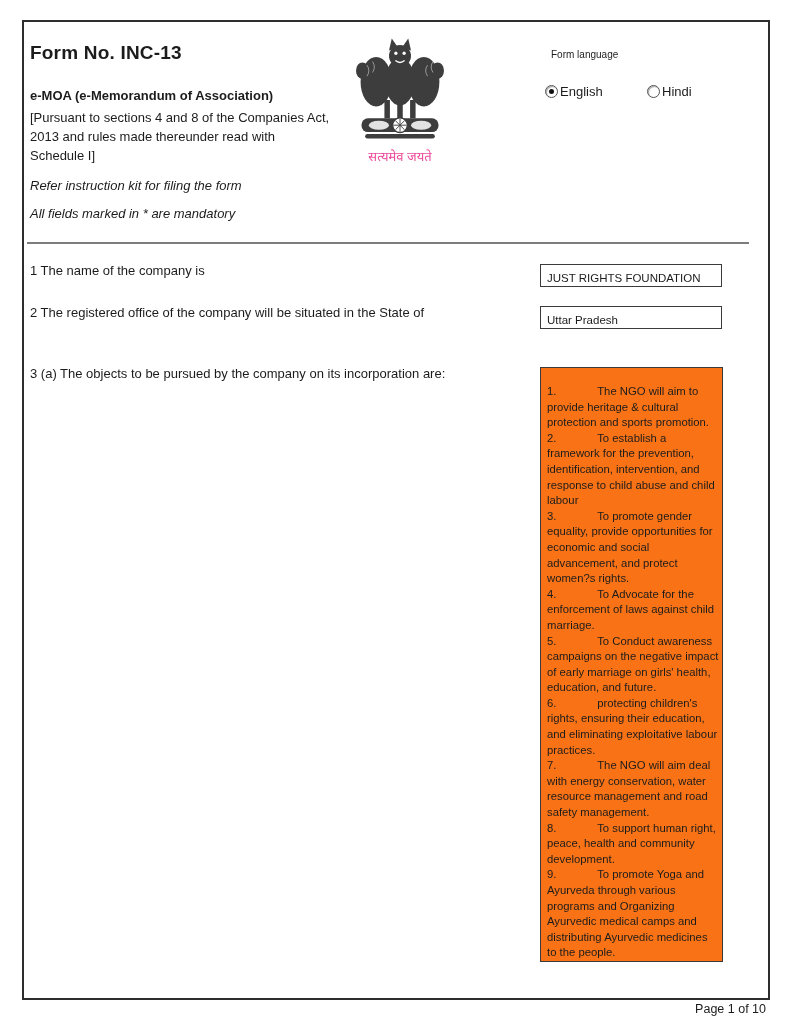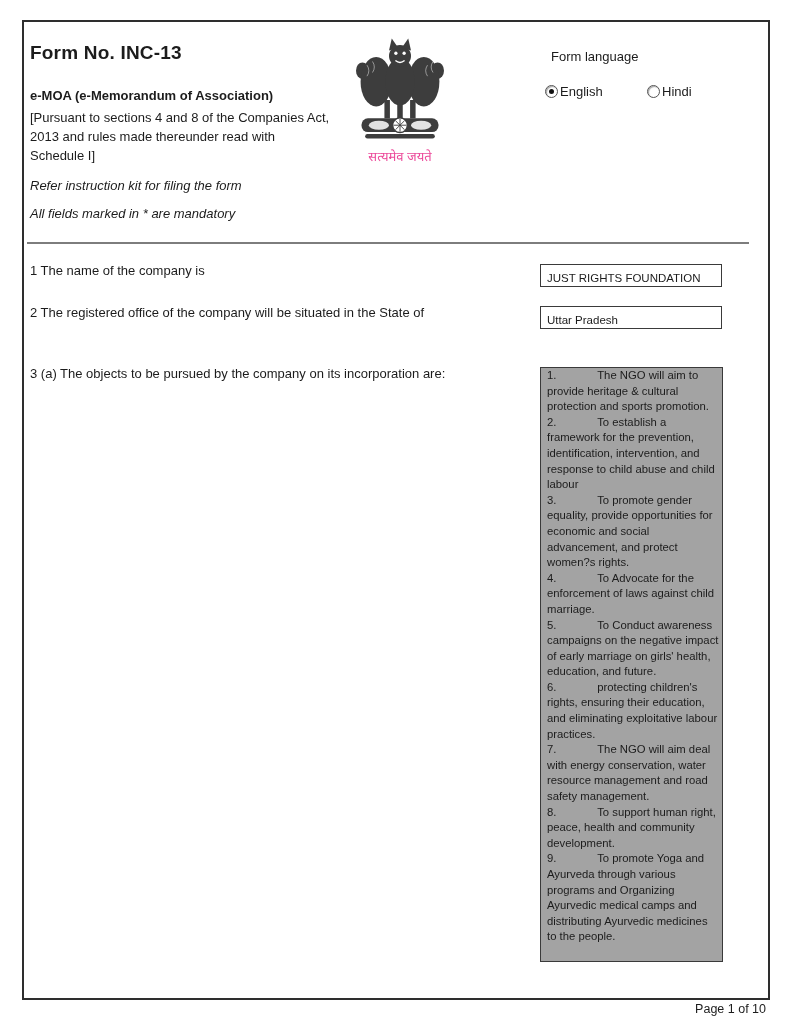--- a/index.html
+++ b/index.html
@@ -12,21 +12,21 @@
   .sheet {
     position:absolute; left:22px; top:20px; width:748px; height:980px;
     border:2px solid #2e2e2e; background:#ffffff;
   }
   .abs { position:absolute; }
   .title { left:30px; top:42px; font-size:19px; font-weight:bold; letter-spacing:0.2px; }
   .subtitle { left:30px; top:88px; font-size:13px; font-weight:bold; }
   .pursuant { left:30px; top:108px; font-size:13px; line-height:19px; white-space:pre-line; width:330px; }
   .instr1 { left:30px; top:178px; font-size:13px; font-style:italic; }
   .instr2 { left:30px; top:206px; font-size:13px; font-style:italic; }
-  .lang-label { left:551px; top:49px; font-size:13px; }
+  .lang-label { left:551px; top:49px; font-size:10px; }
   .radio-group { left:545px; top:84px; width:210px; height:16px; }
   .radio-opt { position:absolute; top:0; display:flex; align-items:center; gap:2px; }
   .radio-opt.opt-0 { left:0; }
   .radio-opt.opt-1 { left:102px; }
   .radio-circle {
     width:13px; height:13px; border-radius:50%; background:#fff;
     border:1px solid #555; box-shadow:inset 1px 1px 1px rgba(0,0,0,0.35);
     position:relative; display:inline-block; flex:0 0 auto; cursor:pointer;
   }
   .radio-circle.selected::after {
@@ -44,23 +44,23 @@
   .text-input {
     position:absolute; width:182px; height:23px;
     border:1.5px solid #3a3a3a; background:#fff; border-radius:0;
     font-family:"Liberation Sans", sans-serif; font-size:11.5px; color:#1c1c1c;
     padding:4px 4px 0 6px; outline:none;
   }
   .inp-1 { left:540px; top:264px; }
   .inp-2 { left:540px; top:306px; }
   .objects-box {
     left:540px; top:367px; width:183px; height:595px;
-    border:1.5px solid #3a3a3a; background:#a3a3a3;
+    border:1.5px solid #3a3a3a; background:#f97316;
     font-size:11.3px; line-height:15.6px; color:#1c1c1c;
-    padding:0 2px 0 6px; overflow:hidden;
+    padding:16px 2px 0 6px; overflow:hidden;
     white-space:pre-wrap; overflow-wrap:break-word; tab-size:16;
     -moz-tab-size:16; cursor:text;
   }
   .footer-page { left:560px; top:1002px; width:206px; text-align:right; font-size:12.5px; }
 </style>
 </head>
 <body>
 
 <div class="page">
   <div class="sheet"></div>

